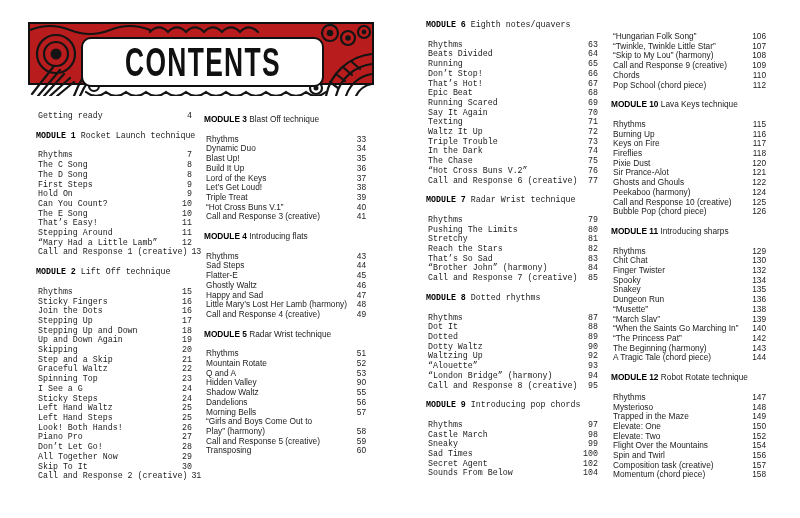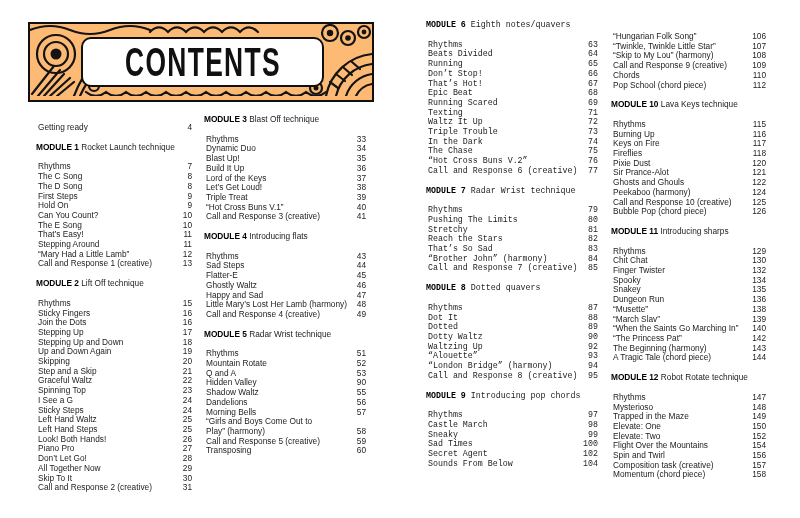--- a/index.html
+++ b/index.html
@@ -3,37 +3,37 @@
 <meta charset="utf-8">
 <style>
   html,body{margin:0;padding:0;}
   body{
     width:800px;height:518px;position:relative;background:#ffffff;
     font-family:"Liberation Sans","DejaVu Sans",sans-serif;
     color:#1c1c1c;overflow:hidden;
   }
   
   .banner{
-    position:absolute;left:28px;top:22px;width:346px;height:80px;
-    border:2px solid #101010;box-sizing:border-box;background:#fdba74;
+    position:absolute;left:28px;top:22px;width:346px;height:63px;
+    border:2px solid #101010;box-sizing:border-box;background:#b91c1c;
   }
   .doodle{position:absolute;left:0;top:0;width:342px;height:72px;}
   .title-box{
     position:absolute;left:51px;top:13px;width:243px;height:50px;
     background:#ffffff;border:2px solid #101010;border-radius:10px;
     box-sizing:border-box;display:flex;align-items:center;justify-content:center;
   }
   .title{
     font-weight:700;font-size:40px;letter-spacing:2px;line-height:1;
     transform:scaleX(0.66);transform-origin:center;color:#101010;
     white-space:nowrap;
   }
   
   .col{position:absolute;font-size:8.3px;line-height:9.7px;}
-  #col1{left:36px;top:123px;width:156px;}
+  #col1{left:36px;top:111px;width:156px;font-family:Liberation Mono, monospace;}
   #col2{left:204px;top:115px;width:162px;}
   #col3{left:426px;top:20px;width:172px;font-family:Liberation Mono, monospace;}
   #col4{left:611px;top:32px;width:155px;}
   .mod-header{margin:10px 0;white-space:nowrap;}
   .col > .mod-header:first-child{margin-top:0;}
   .mod-label{font-weight:700;color:#000;}
   .mod-name{font-weight:400;color:#1c1c1c;}
   .entry{display:flex;align-items:baseline;}
   .entry .t{flex:1 1 auto;white-space:nowrap;padding-left:2px;}
   .entry .p{flex:0 0 auto;text-align:right;padding-left:4px;}
@@ -345,20 +345,24 @@
       </div>
       <div class="entry">
         <span class="t">Epic Beat</span>
         <span class="p">68</span>
       </div>
       <div class="entry">
         <span class="t">Running Scared</span>
         <span class="p">69</span>
       </div>
       <div class="entry">
+        <span class="t">Say It Again</span>
+        <span class="p">70</span>
+      </div>
+      <div class="entry">
         <span class="t">Texting</span>
         <span class="p">71</span>
       </div>
       <div class="entry">
         <span class="t">Waltz It Up</span>
         <span class="p">72</span>
       </div>
       <div class="entry">
         <span class="t">Triple Trouble</span>
         <span class="p">73</span>
@@ -401,21 +405,21 @@
         <span class="p">83</span>
       </div>
       <div class="entry">
         <span class="t">“Brother John” (harmony)</span>
         <span class="p">84</span>
       </div>
       <div class="entry">
         <span class="t">Call and Response 7 (creative)</span>
         <span class="p">85</span>
       </div>
-      <div class="mod-header"><span class="mod-label">MODULE 8</span><span class="mod-name"> Dotted quavers</span></div>
+      <div class="mod-header"><span class="mod-label">MODULE 8</span><span class="mod-name"> Dotted rhythms</span></div>
       <div class="entry">
         <span class="t">Rhythms</span>
         <span class="p">87</span>
       </div>
       <div class="entry">
         <span class="t">Dot It</span>
         <span class="p">88</span>
       </div>
       <div class="entry">
         <span class="t">Dotted</span>

